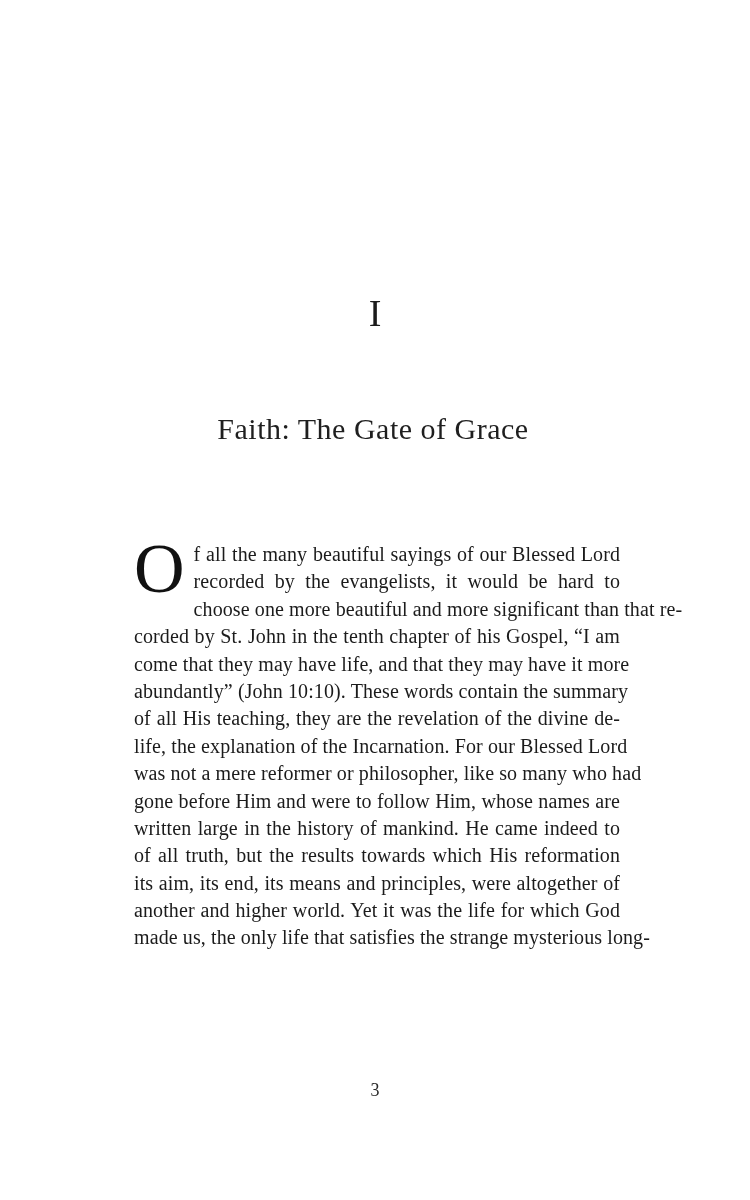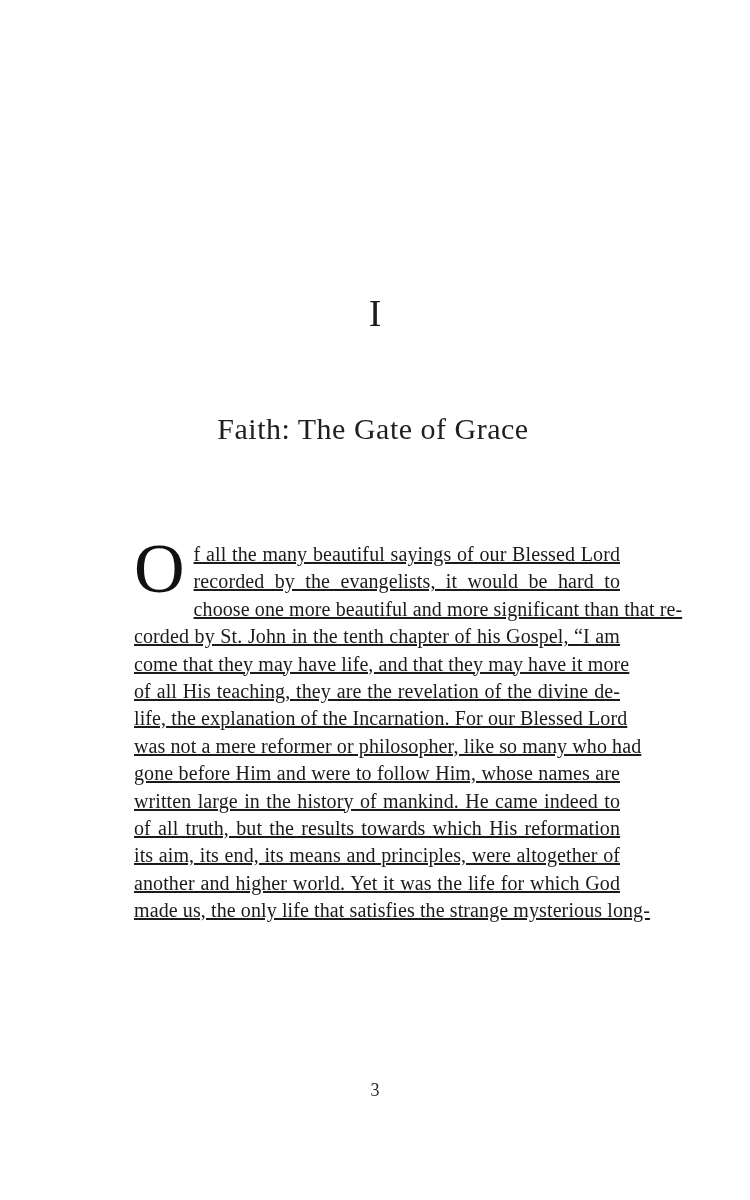--- a/index.html
+++ b/index.html
@@ -54,21 +54,20 @@
     padding-top: 1px;
     color: #111111;
   }
   .line {
     text-align: justify;
     text-align-last: justify;
     line-height: 27.4px;
     height: 27.4px;
     white-space: nowrap;
     letter-spacing: 0.1px;
-    text-decoration: underline;
   }
   .page-number {
     position: absolute;
     top: 1080px;
     left: 0;
     width: 750px;
     text-align: center;
     font-size: 18px;
     color: #2a2a2a;
   }
@@ -83,20 +82,21 @@
   <div class="chapter-title">Faith: The Gate of Grace</div>
 
   <div class="body-text">
     <span class="dropcap">O</span>
     <div id="lines-container">
         <div class="line">f all the many beautiful sayings of our Blessed Lord</div>
         <div class="line">recorded by the evangelists, it would be hard to</div>
         <div class="line">choose one more beautiful and more significant than that re-</div>
         <div class="line">corded by St. John in the tenth chapter of his Gospel, “I am</div>
         <div class="line">come that they may have life, and that they may have it more</div>
+        <div class="line">abundantly” (John 10:10). These words contain the summary</div>
         <div class="line">of all His teaching, they are the revelation of the divine de-</div>
         <div class="line">life, the explanation of the Incarnation. For our Blessed Lord</div>
         <div class="line">was not a mere reformer or philosopher, like so many who had</div>
         <div class="line">gone before Him and were to follow Him, whose names are</div>
         <div class="line">written large in the history of mankind. He came indeed to</div>
         <div class="line">of all truth, but the results towards which His reformation</div>
         <div class="line">its aim, its end, its means and principles, were altogether of</div>
         <div class="line">another and higher world. Yet it was the life for which God</div>
         <div class="line">made us, the only life that satisfies the strange mysterious long-</div>
       </div>

